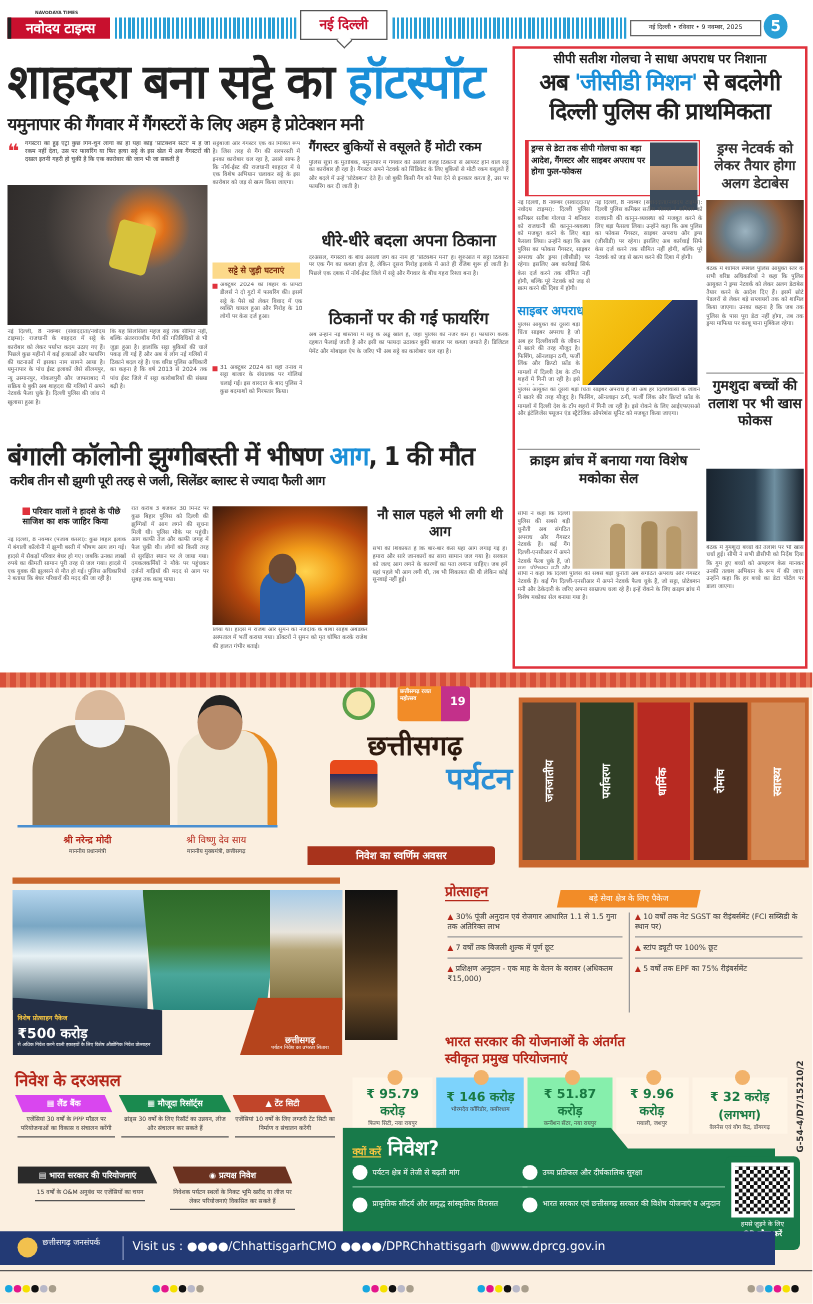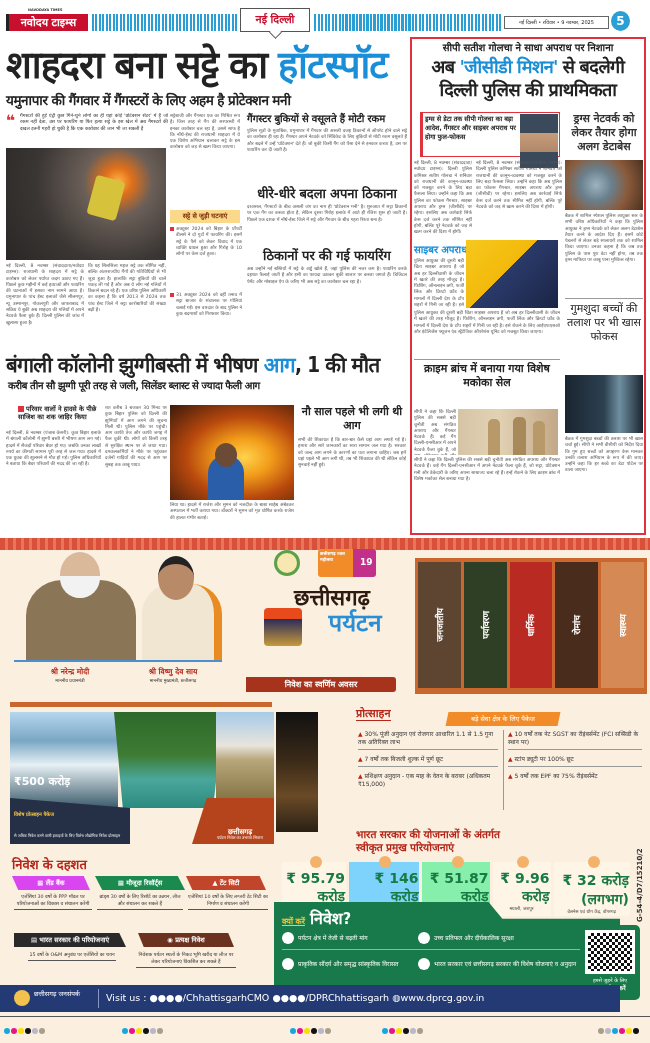--- a/index.html
+++ b/index.html
@@ -21,21 +21,21 @@
 .blue{color:#1a8fd8}
 .redbox{border:2px solid #e0323c}
 .img{overflow:hidden}
 .divider{height:1px;background:#999}
 .bullet-sq{display:inline-block;width:6px;height:6px;background:#e0323c;margin-right:2px;vertical-align:middle}
 
 #ad{left:0;top:538px;width:650px;height:505px;background:#fbefe0}
 .ad-border{left:0;top:538px;width:650px;height:12px;background:repeating-linear-gradient(90deg,#d8503a 0 5px,#e77758 5px 8px)}
 .pill{color:#fff;font-size:6.5px;font-weight:bold;text-align:center;line-height:14px;height:14px}
 .ad-inc{font-size:6px;line-height:8px;color:#333}
-.amt{font-size:14px;font-weight:bold;color:#1a7a43;text-align:right}
+.amt{font-size:10px;font-weight:bold;color:#1a7a43;text-align:center}
 .amt-sub{font-size:4.5px;color:#444;text-align:center}
 .footer-bar{left:0;top:985px;width:620px;height:27px;background:#233a75;color:#fff}
 .cmyk{display:inline-block;width:6px;height:6px;border-radius:50%;margin-right:1px}
 .vert{writing-mode:vertical-rl;transform:rotate(180deg);color:#fff;font-weight:bold;font-size:9px;text-align:center}
 </style>
 </head>
 <body>
 
 <div id="masthead" class="abs">
   <div class="abs brand-small">NAVODAYA TIMES</div>
@@ -129,47 +129,47 @@
 <div class="abs hd-font" style="left:414px;top:362px;width:146px;font-size:11px;font-weight:bold;line-height:14px;text-align:center">क्राइम ब्रांच में बनाया गया विशेष मकोका सेल</div>
 <div class="abs img" style="left:458px;top:409px;width:100px;height:46px;background:linear-gradient(90deg,#d6c4a6 0,#e2d2b4 40%,#c2a888 100%)">
   <div class="abs" style="left:30px;top:10px;width:12px;height:36px;background:#b89a6a;border-radius:5px 5px 0 0"></div>
   <div class="abs" style="left:55px;top:8px;width:13px;height:38px;background:#a88a5a;border-radius:5px 5px 0 0"></div>
   <div class="abs" style="left:75px;top:12px;width:12px;height:34px;background:#b89a6a;border-radius:5px 5px 0 0"></div>
 </div>
 <div class="abs txt" style="left:414px;top:409px;width:42px;height:46px">सीपी ने कहा कि दिल्ली पुलिस की सबसे बड़ी चुनौती अब संगठित अपराध और गैंगस्टर नेटवर्क हैं। कई गैंग दिल्ली-एनसीआर में अपने नेटवर्क फैला चुके हैं, जो सट्टा, प्रोटेक्शन मनी और ठेकेदारी के जरिए अपना साम्राज्य चला रहे हैं। इन्हें रोकने के लिए क्राइम ब्रांच में विशेष मकोका सेल बनाया गया है।</div>
 <div class="abs txt" style="left:414px;top:457px;width:146px;height:74px">सीपी ने कहा कि दिल्ली पुलिस की सबसे बड़ी चुनौती अब संगठित अपराध और गैंगस्टर नेटवर्क हैं। कई गैंग दिल्ली-एनसीआर में अपने नेटवर्क फैला चुके हैं, जो सट्टा, प्रोटेक्शन मनी और ठेकेदारी के जरिए अपना साम्राज्य चला रहे हैं। इन्हें रोकने के लिए क्राइम ब्रांच में विशेष मकोका सेल बनाया गया है।</div>
 
 <div class="abs divider" style="left:565px;top:298px;width:78px"></div>
-<div class="abs hd-font" style="left:565px;top:302px;width:78px;font-size:11px;font-weight:normal;line-height:14px;text-align:center">गुमशुदा बच्चों की तलाश पर भी खास फोकस</div>
+<div class="abs hd-font" style="left:565px;top:302px;width:78px;font-size:11px;font-weight:bold;line-height:14px;text-align:center">गुमशुदा बच्चों की तलाश पर भी खास फोकस</div>
 <div class="abs img" style="left:565px;top:375px;width:78px;height:58px;background:linear-gradient(90deg,#1a2530 0,#2c4050 50%,#6f8fa0 70%,#1a2530 100%)"></div>
 <div class="abs txt" style="left:565px;top:436px;width:78px;height:96px">बैठक में गुमशुदा बच्चों की तलाश पर भी खास चर्चा हुई। सीपी ने सभी डीसीपी को निर्देश दिया कि गुम हुए बच्चों को अपहरण केस मानकर उनकी तलाश अभियान के रूप में की जाए। उन्होंने कहा कि हर बच्चे का डेटा पोर्टल पर डाला जाएगा।</div>
 
 <div id="ad" class="abs"></div>
 <div class="abs ad-border"></div>
 
 <div class="abs" style="left:14px;top:550px;width:208px;height:110px">
   <div class="abs" style="left:12px;top:30px;width:110px;height:80px;background:#8b7557;border-radius:36px 36px 0 0"></div>
   <div class="abs" style="left:46px;top:2px;width:40px;height:46px;background:#dab89a;border-radius:50%"></div>
   <div class="abs" style="left:46px;top:26px;width:40px;height:22px;background:#f2f2f2;border-radius:0 0 20px 20px"></div>
   <div class="abs" style="left:128px;top:34px;width:80px;height:76px;background:#f0e6d2;border-radius:30px 30px 0 0;border-right:8px solid #e88b23"></div>
   <div class="abs" style="left:144px;top:6px;width:36px;height:44px;background:#b88a68;border-radius:50%;border-top:8px solid #222"></div>
 </div>
 <div class="abs" style="left:14px;top:660px;width:208px;height:2px;background:#4a8fd0"></div>
 <div class="abs" style="left:20px;top:666px;width:100px;font-size:7.5px;font-weight:bold;color:#b5271a;text-align:center">श्री नरेन्द्र मोदी</div>
 <div class="abs" style="left:20px;top:677px;width:100px;font-size:4.5px;color:#333;text-align:center">माननीय प्रधानमंत्री</div>
-<div class="abs" style="left:118px;top:666px;width:110px;font-size:7.5px;font-weight:bold;color:#b5271a;text-align:center">श्री विष्णु देव साय</div>
+<div class="abs" style="left:118px;top:666px;width:110px;font-size:7.5px;font-weight:normal;color:#b5271a;text-align:center">श्री विष्णु देव साय</div>
 <div class="abs" style="left:118px;top:677px;width:110px;font-size:4.5px;color:#333;text-align:center">माननीय मुख्यमंत्री, छत्तीसगढ़</div>
 
 <div class="abs" style="left:274px;top:550px;width:26px;height:26px;border-radius:50%;border:3px solid #5ca14a;background:#f8e7b0"></div>
 <div class="abs" style="left:318px;top:549px;width:58px;height:28px;background:linear-gradient(90deg,#f28c28 60%,#c3308a 60%);border-radius:3px;color:#fff;font-size:4.5px;font-weight:bold;padding:2px">
   <div style="width:34px;line-height:5.5px">छत्तीसगढ़ रजत महोत्सव</div>
   <div class="abs" style="left:42px;top:8px;font-size:9px">19</div>
 </div>
 <div class="abs hd-font" style="left:262px;top:585px;width:140px;font-size:22px;font-weight:bold;color:#2d1a10;text-align:center;line-height:26px">छत्तीसगढ़</div>
-<div class="abs hd-font" style="left:300px;top:608px;width:110px;font-size:24px;font-weight:bold;color:#2b8fd6;text-align:center;line-height:30px">पर्यटन</div>
+<div class="abs hd-font" style="left:300px;top:608px;width:110px;font-size:24px;font-weight:bold;color:#2b8fd6;text-align:right;line-height:30px">पर्यटन</div>
 <div class="abs" style="left:264px;top:608px;width:38px;height:38px;background:linear-gradient(180deg,#e84a1c 0,#e84a1c 30%,#2d2d5a 30%,#c79a3b 100%);border-radius:4px"></div>
 <div class="abs" style="left:246px;top:677px;width:150px;height:15px;background:#a8331c;color:#fff;font-size:8px;font-weight:bold;text-align:center;line-height:15px;border-radius:0 3px 3px 0">निवेश का स्वर्णिम अवसर</div>
 
 <div class="abs" style="left:415px;top:558px;width:232px;height:136px;background:#c9672e;padding:4px 3px">
   <div style="display:flex;height:126px;gap:3px">
     <div style="flex:1;background:#5e4532;display:flex;align-items:center;justify-content:center">
         <div class="vert">जनजातीय</div>
       </div>
     <div style="flex:1;background:#2f3f25;display:flex;align-items:center;justify-content:center">
         <div class="vert">पर्यावरण</div>
@@ -187,21 +187,21 @@
 </div>
 
 <div class="abs" style="left:10px;top:702px;width:262px;height:5px;background:#c9672e"></div>
 <div class="abs img" style="left:10px;top:712px;width:108px;height:96px;background:linear-gradient(180deg,#b6d6ee 0,#7aa7c4 30%,#e6f0f4 55%,#3b5a6a 100%)"></div>
 <div class="abs img" style="left:114px;top:712px;width:110px;height:96px;background:linear-gradient(180deg,#2d6a2a 0,#3e7c34 45%,#4aa79a 70%,#2b8a80 100%);clip-path:polygon(0 0,100% 0,90% 100%,8% 100%)"></div>
 <div class="abs img" style="left:216px;top:712px;width:58px;height:96px;background:linear-gradient(180deg,#a6cbe8 0,#e8e4dc 35%,#b6a67a 50%,#7a6a3a 100%)"></div>
 <div class="abs img" style="left:276px;top:712px;width:42px;height:120px;background:linear-gradient(180deg,#111 0,#3a2a18 40%,#6a4a26 70%,#2a2015 100%)"></div>
 
 <div class="abs" style="left:10px;top:798px;width:120px;height:46px;background:#253046;clip-path:polygon(0 0,100% 22%,100% 100%,0 100%)"></div>
 <div class="abs" style="left:14px;top:811px;width:110px;font-size:5px;color:#f5c542;font-weight:bold">विशेष प्रोत्साहन पैकेज</div>
-<div class="abs" style="left:14px;top:773px;width:110px;font-size:11px;color:#fff;font-weight:bold">₹500 करोड़</div>
+<div class="abs" style="left:14px;top:818px;width:110px;font-size:11px;color:#fff;font-weight:bold">₹500 करोड़</div>
 <div class="abs" style="left:14px;top:833px;width:110px;font-size:3.8px;line-height:5px;color:#fff">से अधिक निवेश करने वाली इकाइयों के लिए विशेष औद्योगिक निवेश प्रोत्साहन</div>
 
 <div class="abs" style="left:192px;top:798px;width:82px;height:46px;background:#b5441c;clip-path:polygon(18% 0,100% 0,100% 100%,0 100%)"></div>
 <div class="abs" style="left:205px;top:827px;width:70px;font-size:7px;color:#fff;font-weight:bold;text-align:center">छत्तीसगढ़</div>
 <div class="abs" style="left:205px;top:835px;width:70px;font-size:4px;line-height:5px;color:#fff;text-align:center">पर्यटन निवेश का उभरता सितारा</div>
 
 <div class="abs hd-font" style="left:356px;top:705px;font-size:11px;font-weight:bold;color:#b5271a;border-bottom:1.5px solid #b5271a">प्रोत्साहन</div>
 <div class="abs" style="left:447px;top:712px;width:112px;height:14px;background:#f28c28;transform:skewX(-12deg)"></div>
 <div class="abs pill" style="left:447px;top:712px;width:112px;font-weight:normal">बड़े सेवा क्षेत्र के लिए पैकेज</div>
 <div class="abs" style="left:358px;top:730px;width:140px">
@@ -209,21 +209,21 @@
   <div class="ad-inc" style="margin-bottom:5px;padding-bottom:3px;border-bottom:1px solid #999"><span style="color:#b5271a">▲ </span><span>7 वर्षों तक बिजली शुल्क में पूर्ण छूट</span></div>
   <div class="ad-inc"><span style="color:#b5271a">▲ </span><span>प्रशिक्षण अनुदान - एक माह के वेतन के बराबर (अधिकतम ₹15,000)</span></div>
 </div>
 <div class="abs" style="left:503px;top:730px;width:1px;height:80px;background:#999"></div>
 <div class="abs" style="left:508px;top:730px;width:134px">
   <div class="ad-inc" style="margin-bottom:5px;padding-bottom:3px;border-bottom:1px solid #999"><span style="color:#b5271a">▲ </span><span>10 वर्षों तक नेट SGST का रीइंबर्समेंट (FCI सब्सिडी के स्थान पर)</span></div>
   <div class="ad-inc" style="margin-bottom:5px;padding-bottom:3px;border-bottom:1px solid #999"><span style="color:#b5271a">▲ </span><span>स्टांप ड्यूटी पर 100% छूट</span></div>
   <div class="ad-inc"><span style="color:#b5271a">▲ </span><span>5 वर्षों तक EPF का 75% रीइंबर्समेंट</span></div>
 </div>
 
-<div class="abs hd-font" style="left:12px;top:855px;font-size:13px;font-weight:bold;color:#b5271a">निवेश के दहशत</div>
+<div class="abs hd-font" style="left:12px;top:855px;font-size:13px;font-weight:bold;color:#b5271a">निवेश के दरअसल</div>
 <div class="abs pill" style="left:12px;top:876px;width:78px;background:#d946ef;clip-path:polygon(0 0,92% 0,100% 100%,8% 100%)"><span>▦ </span><span>लैंड बैंक</span></div>
 <div class="abs pill" style="left:95px;top:876px;width:90px;background:#1a8a4f;clip-path:polygon(0 0,92% 0,100% 100%,8% 100%)"><span>▦ </span><span>मौजूदा रिसॉर्ट्स</span></div>
 <div class="abs pill" style="left:186px;top:876px;width:80px;background:#c1452a;clip-path:polygon(0 0,92% 0,100% 100%,8% 100%)"><span>▲ </span><span>टेंट सिटी</span></div>
 <div class="abs" style="left:14px;top:893px;width:78px;font-size:4.8px;line-height:7px;text-align:center;color:#333;border-bottom:1px solid #555;padding-bottom:2px">एजेंसियां 30 वर्षों के PPP मॉडल पर परियोजनाओं का विकास व संचालन करेंगी</div>
 <div class="abs" style="left:97px;top:893px;width:86px;font-size:4.8px;line-height:7px;text-align:center;color:#333;border-bottom:1px solid #555;padding-bottom:2px">ब्रांड्स 30 वर्षों के लिए रिसॉर्ट का उन्नयन, लीज और संचालन कर सकते हैं</div>
 <div class="abs" style="left:188px;top:893px;width:80px;font-size:4.8px;line-height:7px;text-align:center;color:#333;border-bottom:1px solid #555;padding-bottom:2px">एजेंसियां 10 वर्षों के लिए लग्जरी टेंट सिटी का निर्माण व संचालन करेंगी</div>
 
 <div class="abs pill" style="left:14px;top:933px;width:112px;background:#2a2a2a;clip-path:polygon(0 0,94% 0,100% 100%,0 100%)"><span>▤ </span><span>भारत सरकार की परियोजनाएं</span></div>
 <div class="abs" style="left:28px;top:951px;width:88px;font-size:4.8px;line-height:7px;text-align:center;color:#333;border-bottom:1px solid #555;padding-bottom:2px">15 वर्षों के O&amp;M अनुबंध पर एजेंसियों का चयन</div>
 <div class="abs pill" style="left:138px;top:933px;width:96px;background:#6b3220;clip-path:polygon(0 0,94% 0,100% 100%,6% 100%)"><span>◉ </span><span>प्रत्यक्ष निवेश</span></div>

